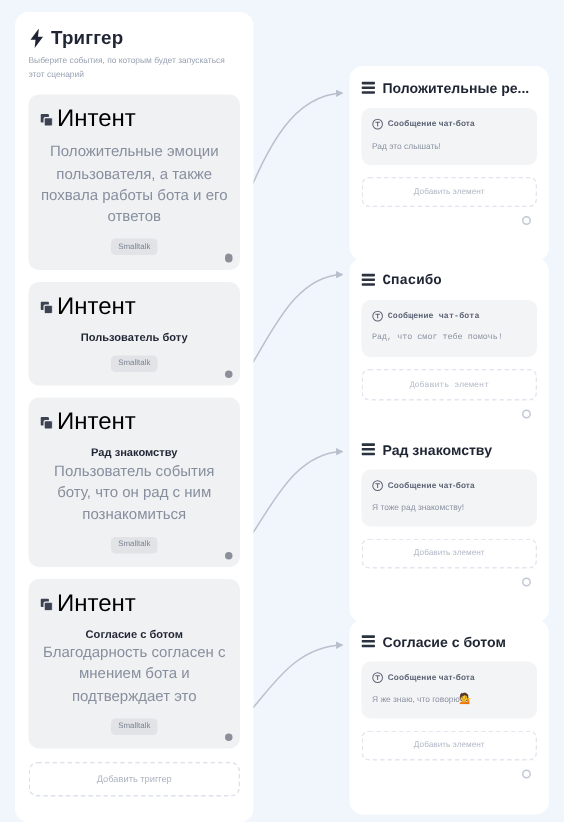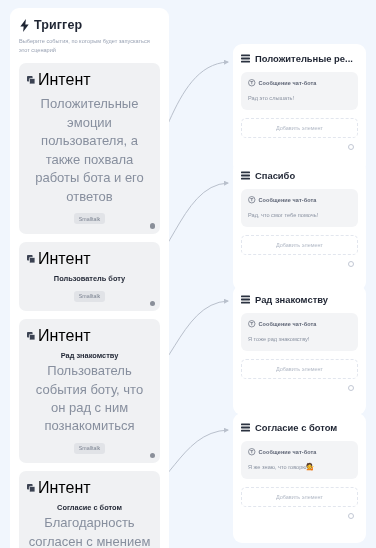--- a/index.html
+++ b/index.html
@@ -37,21 +37,21 @@
     position: relative;
     margin-top: 8px;
     background: #f0f1f3;
     border-radius: 7px;
     padding: 8px 8px 9px 8px;
     text-align: center;
   }
   .intent-kicker { display: flex; align-items: center; gap: 3px; margin-bottom: 6px; }
   .intent-ico { width: 8px; height: 8px; flex: 0 0 auto; }
   .intent-title { font-size: 7.4px; font-weight: bold; color: #1f2533; line-height: 1.35; }
-  .intent-desc { font-size: 13px; color: #878f9e; line-height: 1.42; margin-top: 1px; }
+  .intent-desc { font-size: 10px; color: #878f9e; line-height: 1.42; margin-top: 1px; }
   .intent-tag {
     display: inline-block; margin-top: 7px;
     background: #e1e3e7; color: #7c8492;
     font-size: 5.3px; padding: 2.5px 4.5px; border-radius: 3px;
   }
   .port-out {
     position: absolute; right: 5px; bottom: 5px;
     width: 5.5px; height: 5.5px; border-radius: 50%;
     background: #8a8f99;
   }
@@ -203,21 +203,21 @@
           <path d="M3 3.4 H7 M5 3.4 V7" stroke="#5d6475" stroke-width="0.9" fill="none"></path>
         </svg>
         <span class="msg-kicker-txt">Сообщение чат-бота</span>
       </div>
       <div class="msg-text"><span>Рад это слышать!</span><span class="emoji"></span></div>
     </div>
     <button class="add-elem">Добавить элемент</button>
     <span class="port-bottom"></span>
   </div>
 
-  <div class="state-card" style="top:161px;">
+  <div class="state-card" style="top:172px;font-family:Liberation Mono, monospace;">
     <div class="state-head">
       <svg class="state-ico" viewBox="0 0 10 10">
         <rect x="0" y="0.5" width="10" height="2" rx="0.6" fill="#2b3240"></rect>
         <rect x="0" y="4" width="10" height="2" rx="0.6" fill="#2b3240"></rect>
         <rect x="0" y="7.5" width="10" height="2" rx="0.6" fill="#2b3240"></rect>
       </svg>
       <div class="state-title">Спасибо</div>
     </div>
     <div class="msg-block">
       <div class="msg-kicker">

